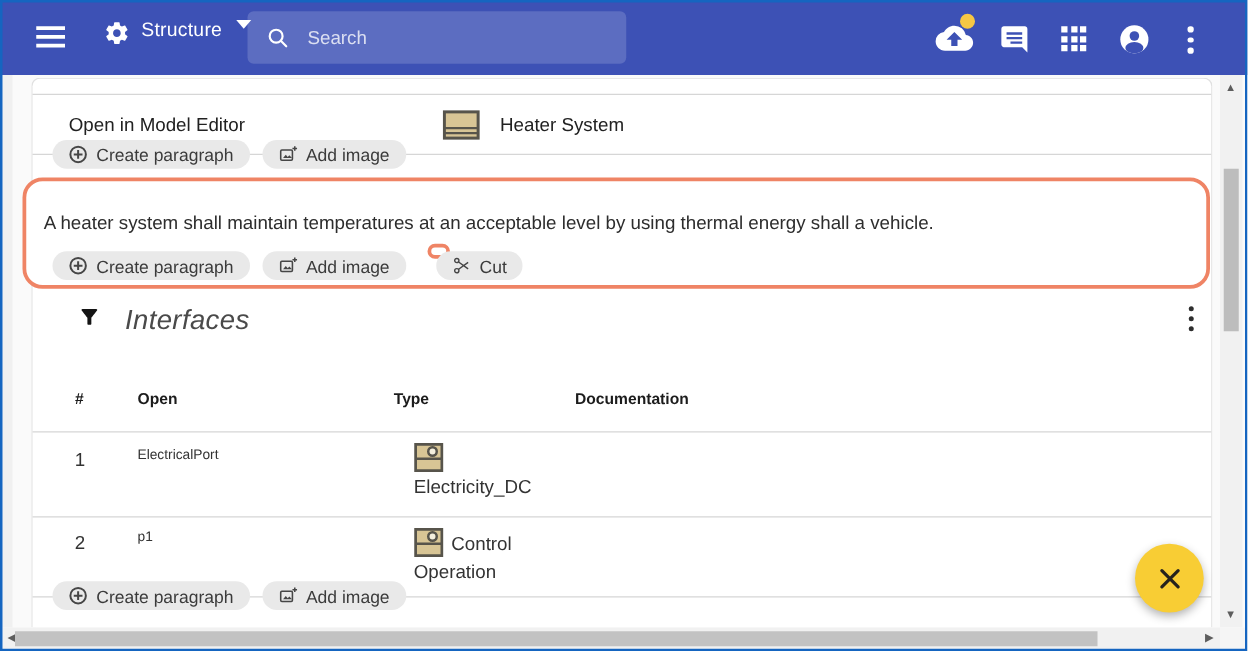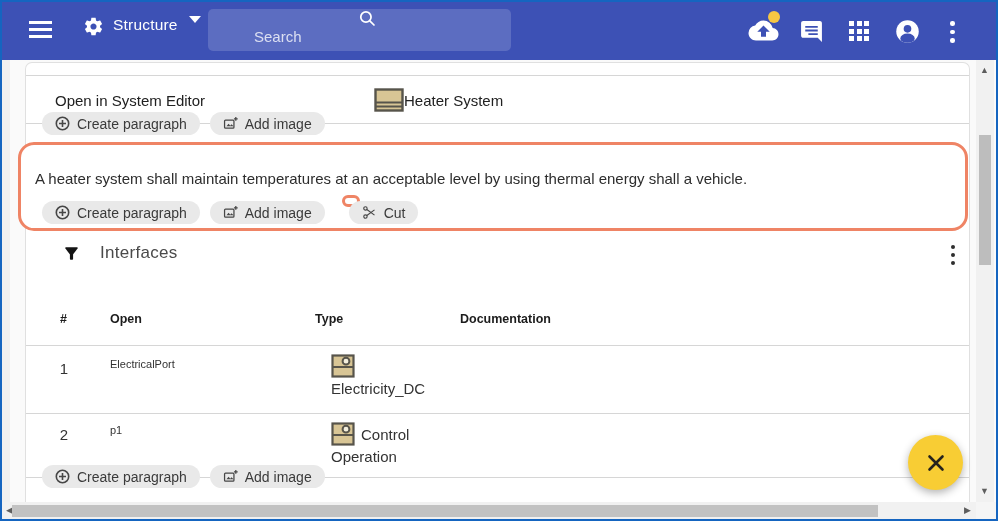--- a/index.html
+++ b/index.html
@@ -11,54 +11,54 @@
   .abs { position:absolute; }
   .frame { position:absolute; inset:0; border:2px solid #1565c0; pointer-events:none; z-index:90; }
 
   
   .header { position:absolute; left:0; top:0; width:998px; height:60px; background:#3d51b5; z-index:10; }
   .hamburger { position:absolute; left:29px; top:21px; width:23px; height:17px; cursor:pointer; }
   .hamburger i { display:block; width:23px; height:3px; background:#fff; margin-bottom:4px; }
   .gear-group { position:absolute; left:83px; top:16px; display:flex; align-items:flex-start; gap:9px; height:26px; cursor:pointer; }
   .gear-group .label { color:#fff; font-size:15.5px; font-weight:500; letter-spacing:.2px; }
   .caret { width:0; height:0; border-left:6px solid transparent; border-right:6px solid transparent; border-top:7px solid #fff; margin-left:2px; }
-  .searchbox { position:absolute; left:208px; top:9px; width:303px; height:42px; border-radius:5px;
-    background:rgba(255,255,255,0.16); display:flex; align-items:center; padding-left:15px;flex-direction:column; }
+  .searchbox { position:absolute; left:198px; top:9px; width:303px; height:42px; border-radius:5px;
+    background:rgba(255,255,255,0.16); display:flex; align-items:center; padding-left:15px; }
   .searchbox input { background:transparent; border:none; outline:none; color:#fff; font-size:15px;
     font-family:"Liberation Sans", sans-serif; margin-left:14px; width:240px; }
   .searchbox input::placeholder { color:rgba(255,255,255,0.78); opacity:1; }
   .app-title { position:absolute; left:540px; top:20px; color:#fff; font-size:17.5px; font-weight:600; letter-spacing:.2px; white-space:nowrap; }
   .hdr-icon { position:absolute; cursor:pointer; }
   .badge-dot { position:absolute; left:768px; top:11px; width:12px; height:12px; border-radius:50%; background:#f6c744; z-index:11; }
   .kebab, .kebab-dark { display:flex; flex-direction:column; gap:4px; cursor:pointer; }
   .kebab i { width:4.5px; height:4.5px; border-radius:50%; background:#fff; }
   .kebab-dark i { width:4px; height:4px; border-radius:50%; background:#2e2e2e; }
   .grid-icon { display:grid; grid-template-columns:repeat(3,5px); gap:2.5px; cursor:pointer; }
   .grid-icon i { width:5px; height:5px; background:#fff; }
 
   
   .gutter { position:absolute; left:2px; top:60px; width:8px; height:442px; background:#f0f0f0; }
   .card { position:absolute; left:25px; top:62px; width:945px; height:440px; background:#fff;
     border:1px solid #e0e0e0; border-bottom:none; border-radius:7px 7px 0 0; z-index:1; }
   .divider { position:absolute; height:1px; background:#d6d6d6; z-index:2; }
 
   .open-link { position:absolute; left:55px; top:92px; font-size:15px; color:#212121; z-index:3; cursor:pointer; }
-  .block-ref { position:absolute; left:354px; top:88px; display:flex; align-items:center; gap:0; z-index:3; cursor:pointer;margin-left:20px; }
+  .block-ref { position:absolute; left:354px; top:88px; display:flex; align-items:center; gap:16px; z-index:3; cursor:pointer; }
   .block-ref .name { font-size:15px; color:#212121; }
 
   .chips { position:absolute; display:flex; gap:10px; z-index:4; }
   .chip { display:inline-flex; align-items:center; gap:7px; height:23px; padding:0 13px;
     background:#e9e9e9; border-radius:12px; font-size:14px; color:#3b3b3b; white-space:nowrap; cursor:pointer; }
   .cut-outline { position:absolute; left:-7px; top:-6px; padding:3px 6px; border:3px solid #ef8465; border-radius:11px; }
   .cut-wrap { position:relative; margin-left:14px; }
 
   .orange-box { position:absolute; left:18px; top:142px; width:950px; height:89px; background:#fff;
     border:3px solid #ef8465; border-radius:16px; z-index:3; }
   .req-text { position:absolute; left:35px; top:170px; width:910px; font-size:15px; color:#2d2d2d; z-index:4; }
-  .iface-title { position:absolute; left:100px; top:243px; font-size:17px; color:#4a4a4a; letter-spacing:.3px; z-index:3; }
+  .iface-title { position:absolute; left:100px; top:243px; font-size:22px; color:#4a4a4a; letter-spacing:.3px; z-index:3;font-style:italic; }
 
   .thead { position:absolute; left:26px; top:300px; width:943px; height:45px; z-index:3; }
   .th { position:absolute; font-size:12.5px; font-weight:bold; color:#1c1c1c; }
   .trow { position:absolute; left:26px; width:943px; z-index:3; cursor:pointer; }
   .td-num { position:absolute; left:30px; width:16px; text-align:center; font-size:15px; color:#333; }
   .td-name { position:absolute; left:84px; font-size:11px; color:#333; }
   .td-type { position:absolute; left:289px; width:112px; font-size:15px; line-height:22px; color:#333;margin-left:16px; }
   .td-type svg { vertical-align:-6px; margin-right:6px; }
 
   
@@ -141,21 +141,21 @@
       <i></i>
       <i></i>
     </div>
 </div>
 
 <div class="gutter"></div>
 <div class="card"></div>
 
 <div class="divider" style="left:26px;top:75px;width:943px"></div>
 
-<div class="open-link">Open in System Editor</div>
+<div class="open-link">Open in Model Editor</div>
 
 <div class="block-ref">
   <svg width="30" height="25" viewBox="0 0 30 25">
       <rect x="1.5" y="1.5" width="27" height="21" fill="#d8c595" stroke="#57544b" stroke-width="2.4"></rect>
       <path d="M2 14.5h26M2 18.5h26" stroke="#57544b" stroke-width="1.8"></path>
     </svg>
   <span class="name">Heater System</span>
 </div>
 
 <div class="divider" style="left:26px;top:123px;width:943px"></div>

